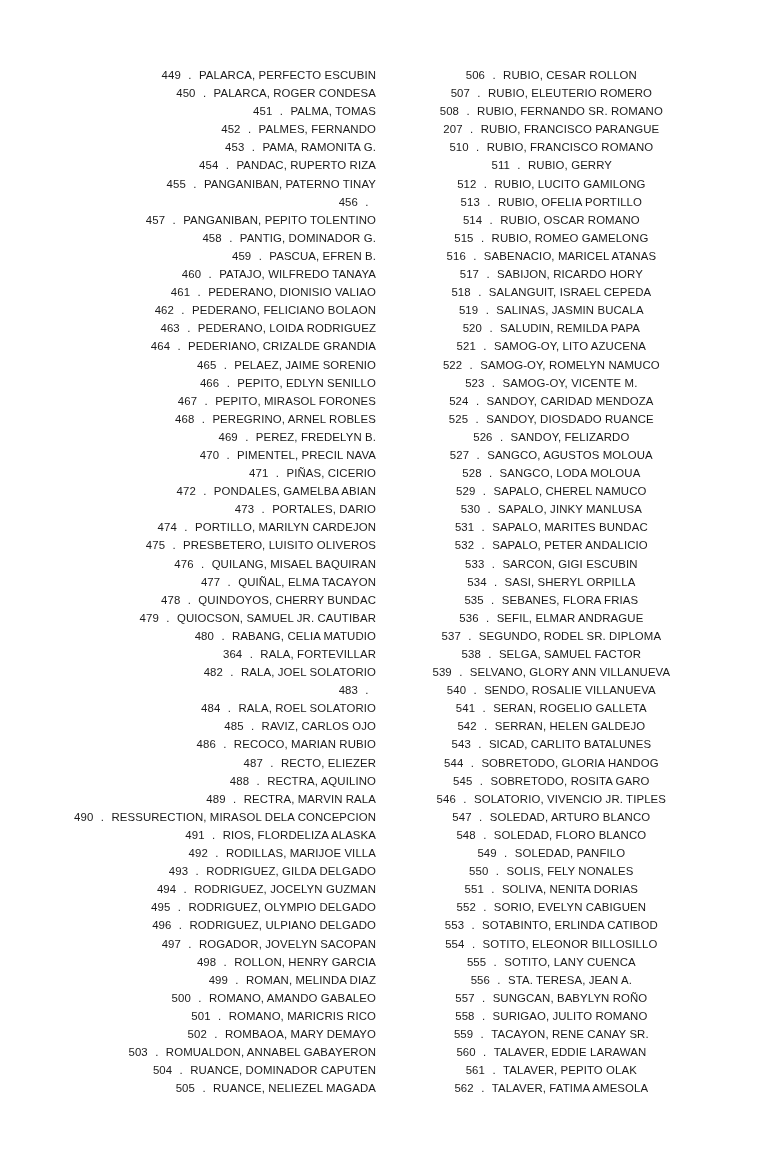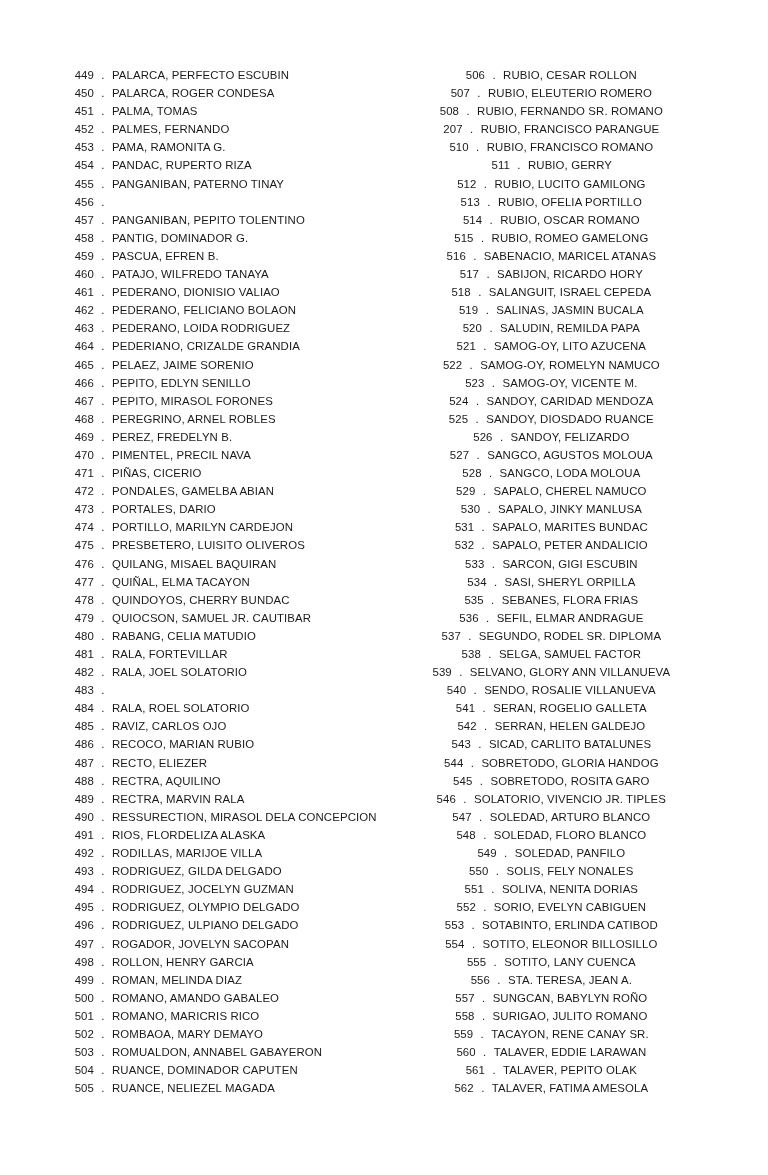--- a/index.html
+++ b/index.html
@@ -32,20 +32,21 @@
     flex-direction: row;
     align-items: flex-start;
   }
   .roster-column {
     display: flex;
     flex-direction: column;
   }
   .roster-column.left {
     margin-left: 64px;
     width: 312px;
+    align-items: flex-end;
   }
   .roster-column.right {
     margin-left: 0px;
     width: 340px;
     align-items: center;
   }
   .entry {
     display: flex;
     flex-direction: row;
     align-items: baseline;
@@ -235,21 +236,21 @@
           <span class="entry-number">479</span>
           <span class="entry-separator">.</span>
           <span class="entry-name">QUIOCSON, SAMUEL JR. CAUTIBAR</span>
         </div>
         <div class="entry">
           <span class="entry-number">480</span>
           <span class="entry-separator">.</span>
           <span class="entry-name">RABANG, CELIA MATUDIO</span>
         </div>
         <div class="entry">
-          <span class="entry-number">481</span>
+          <span class="entry-number">364</span>
           <span class="entry-separator">.</span>
           <span class="entry-name">RALA, FORTEVILLAR</span>
         </div>
         <div class="entry">
           <span class="entry-number">482</span>
           <span class="entry-separator">.</span>
           <span class="entry-name">RALA, JOEL SOLATORIO</span>
         </div>
         <div class="entry">
           <span class="entry-number">483</span>

